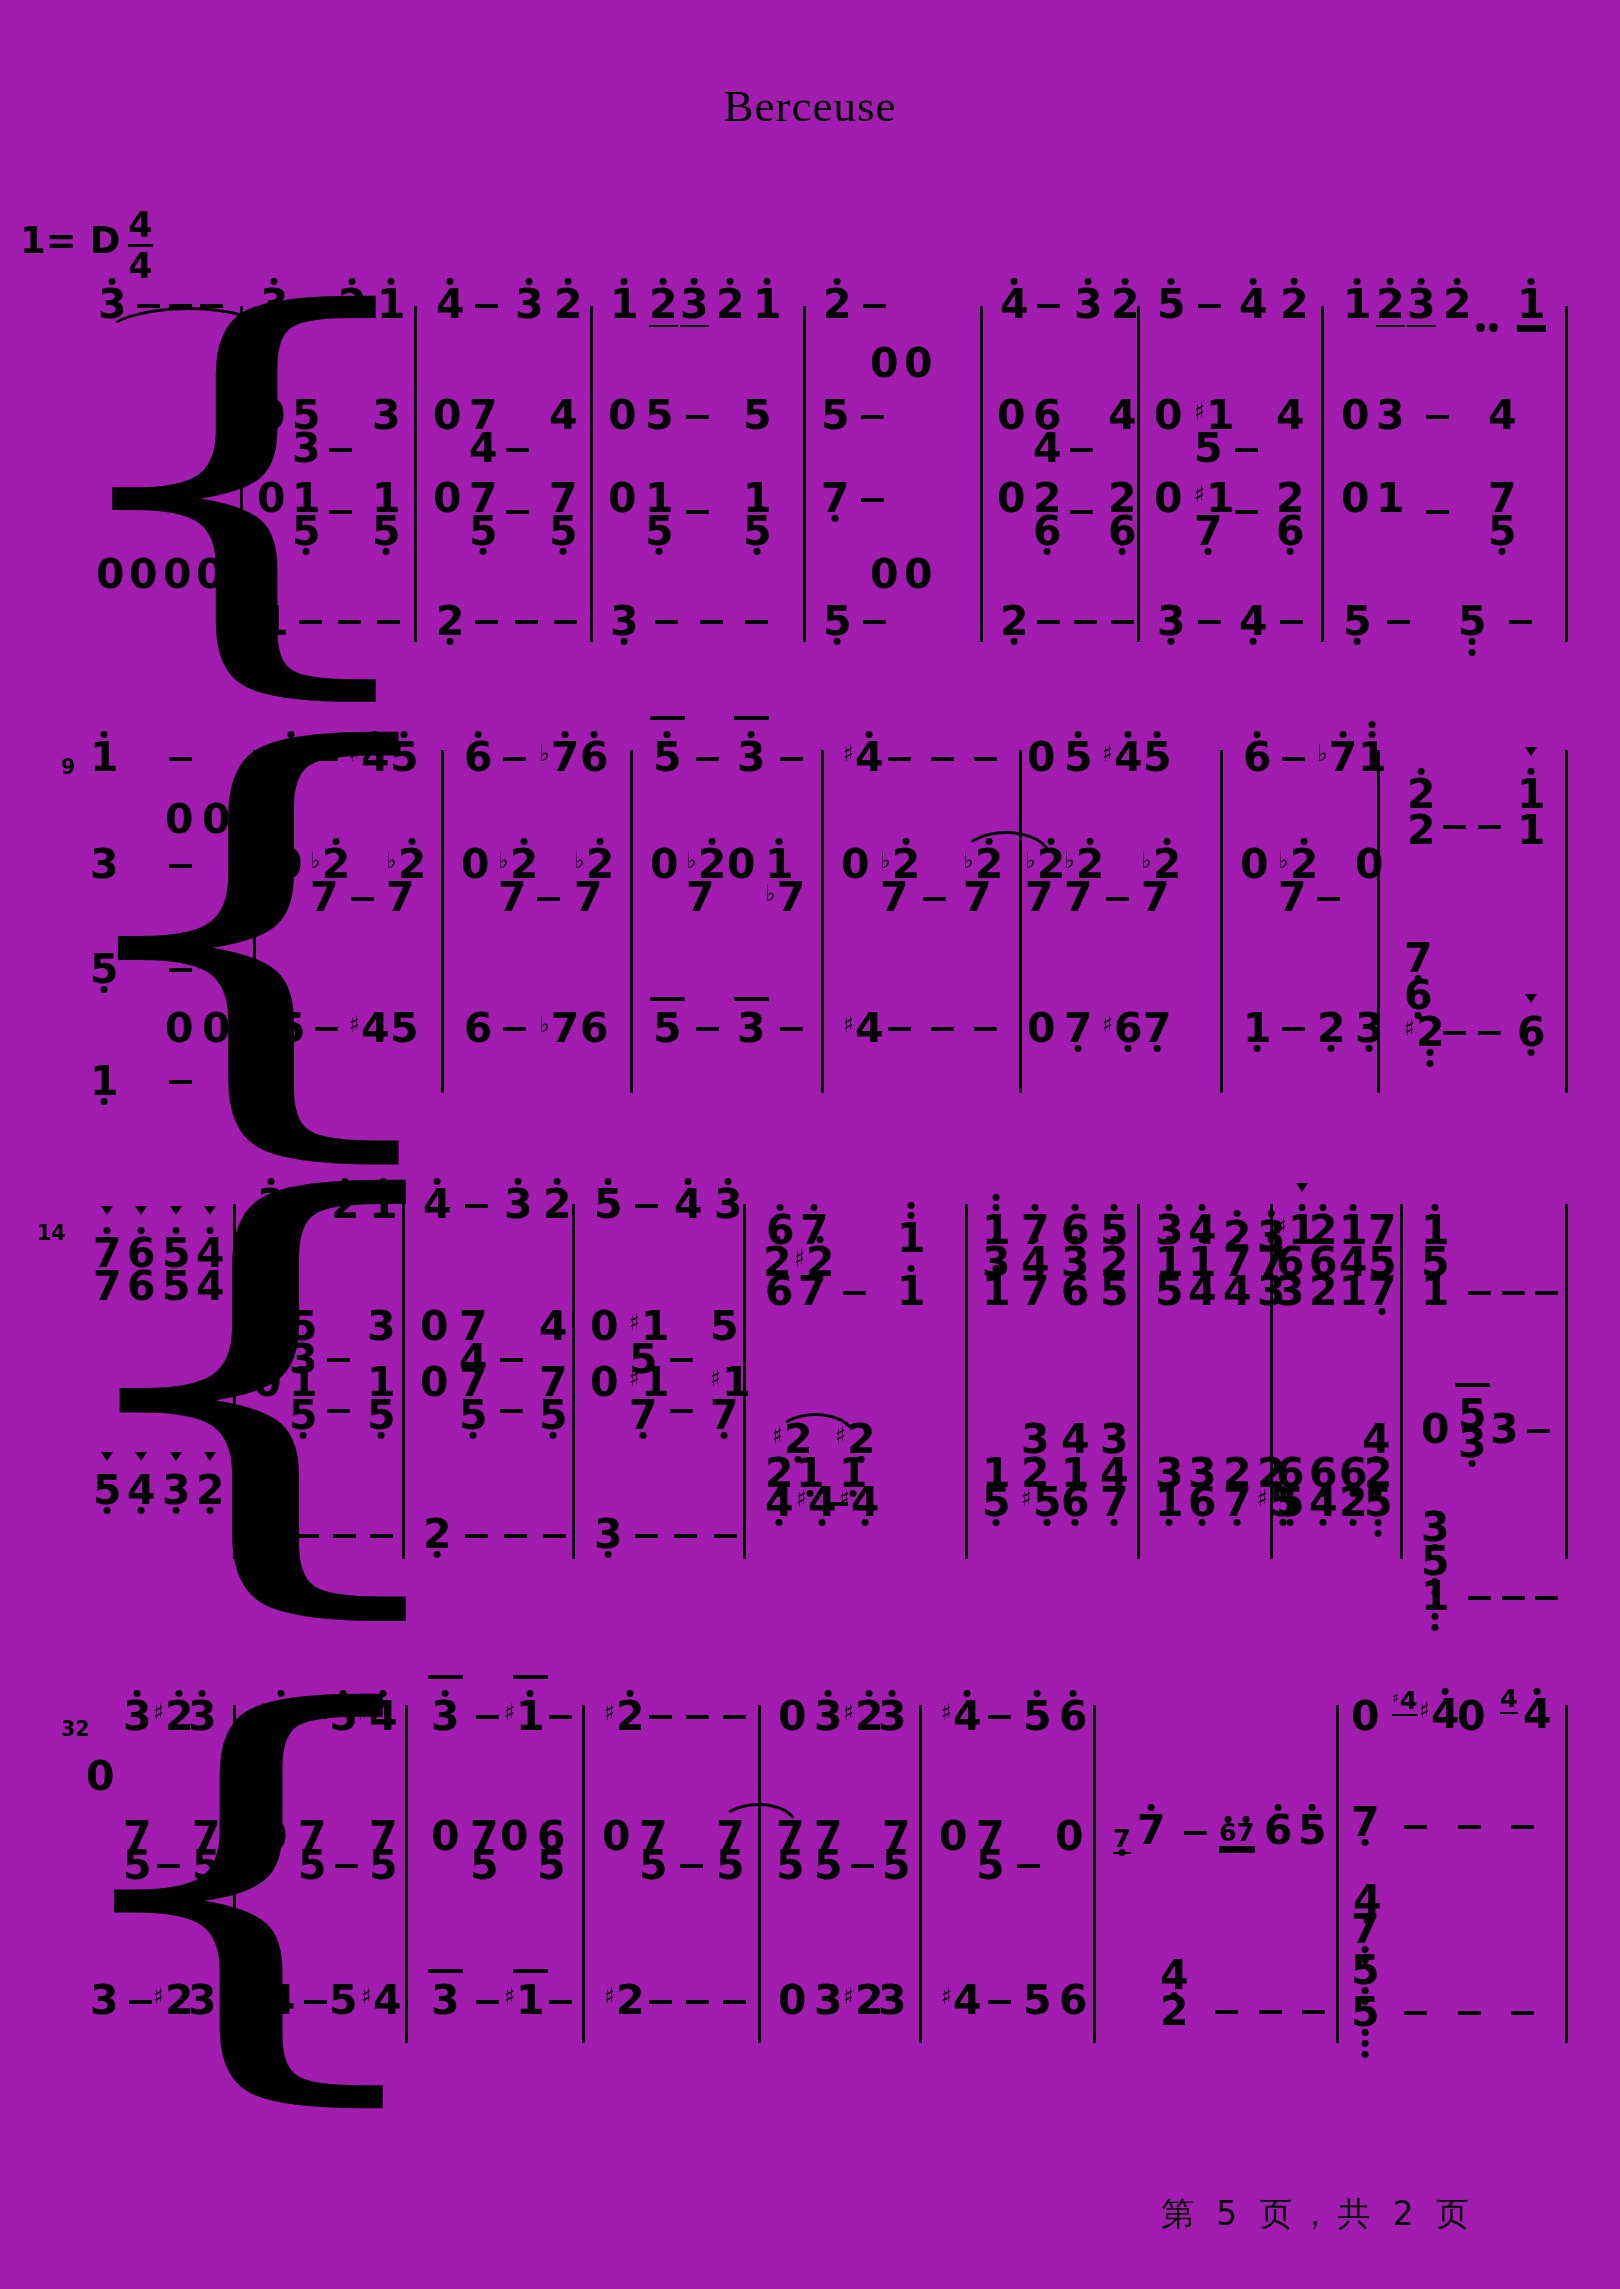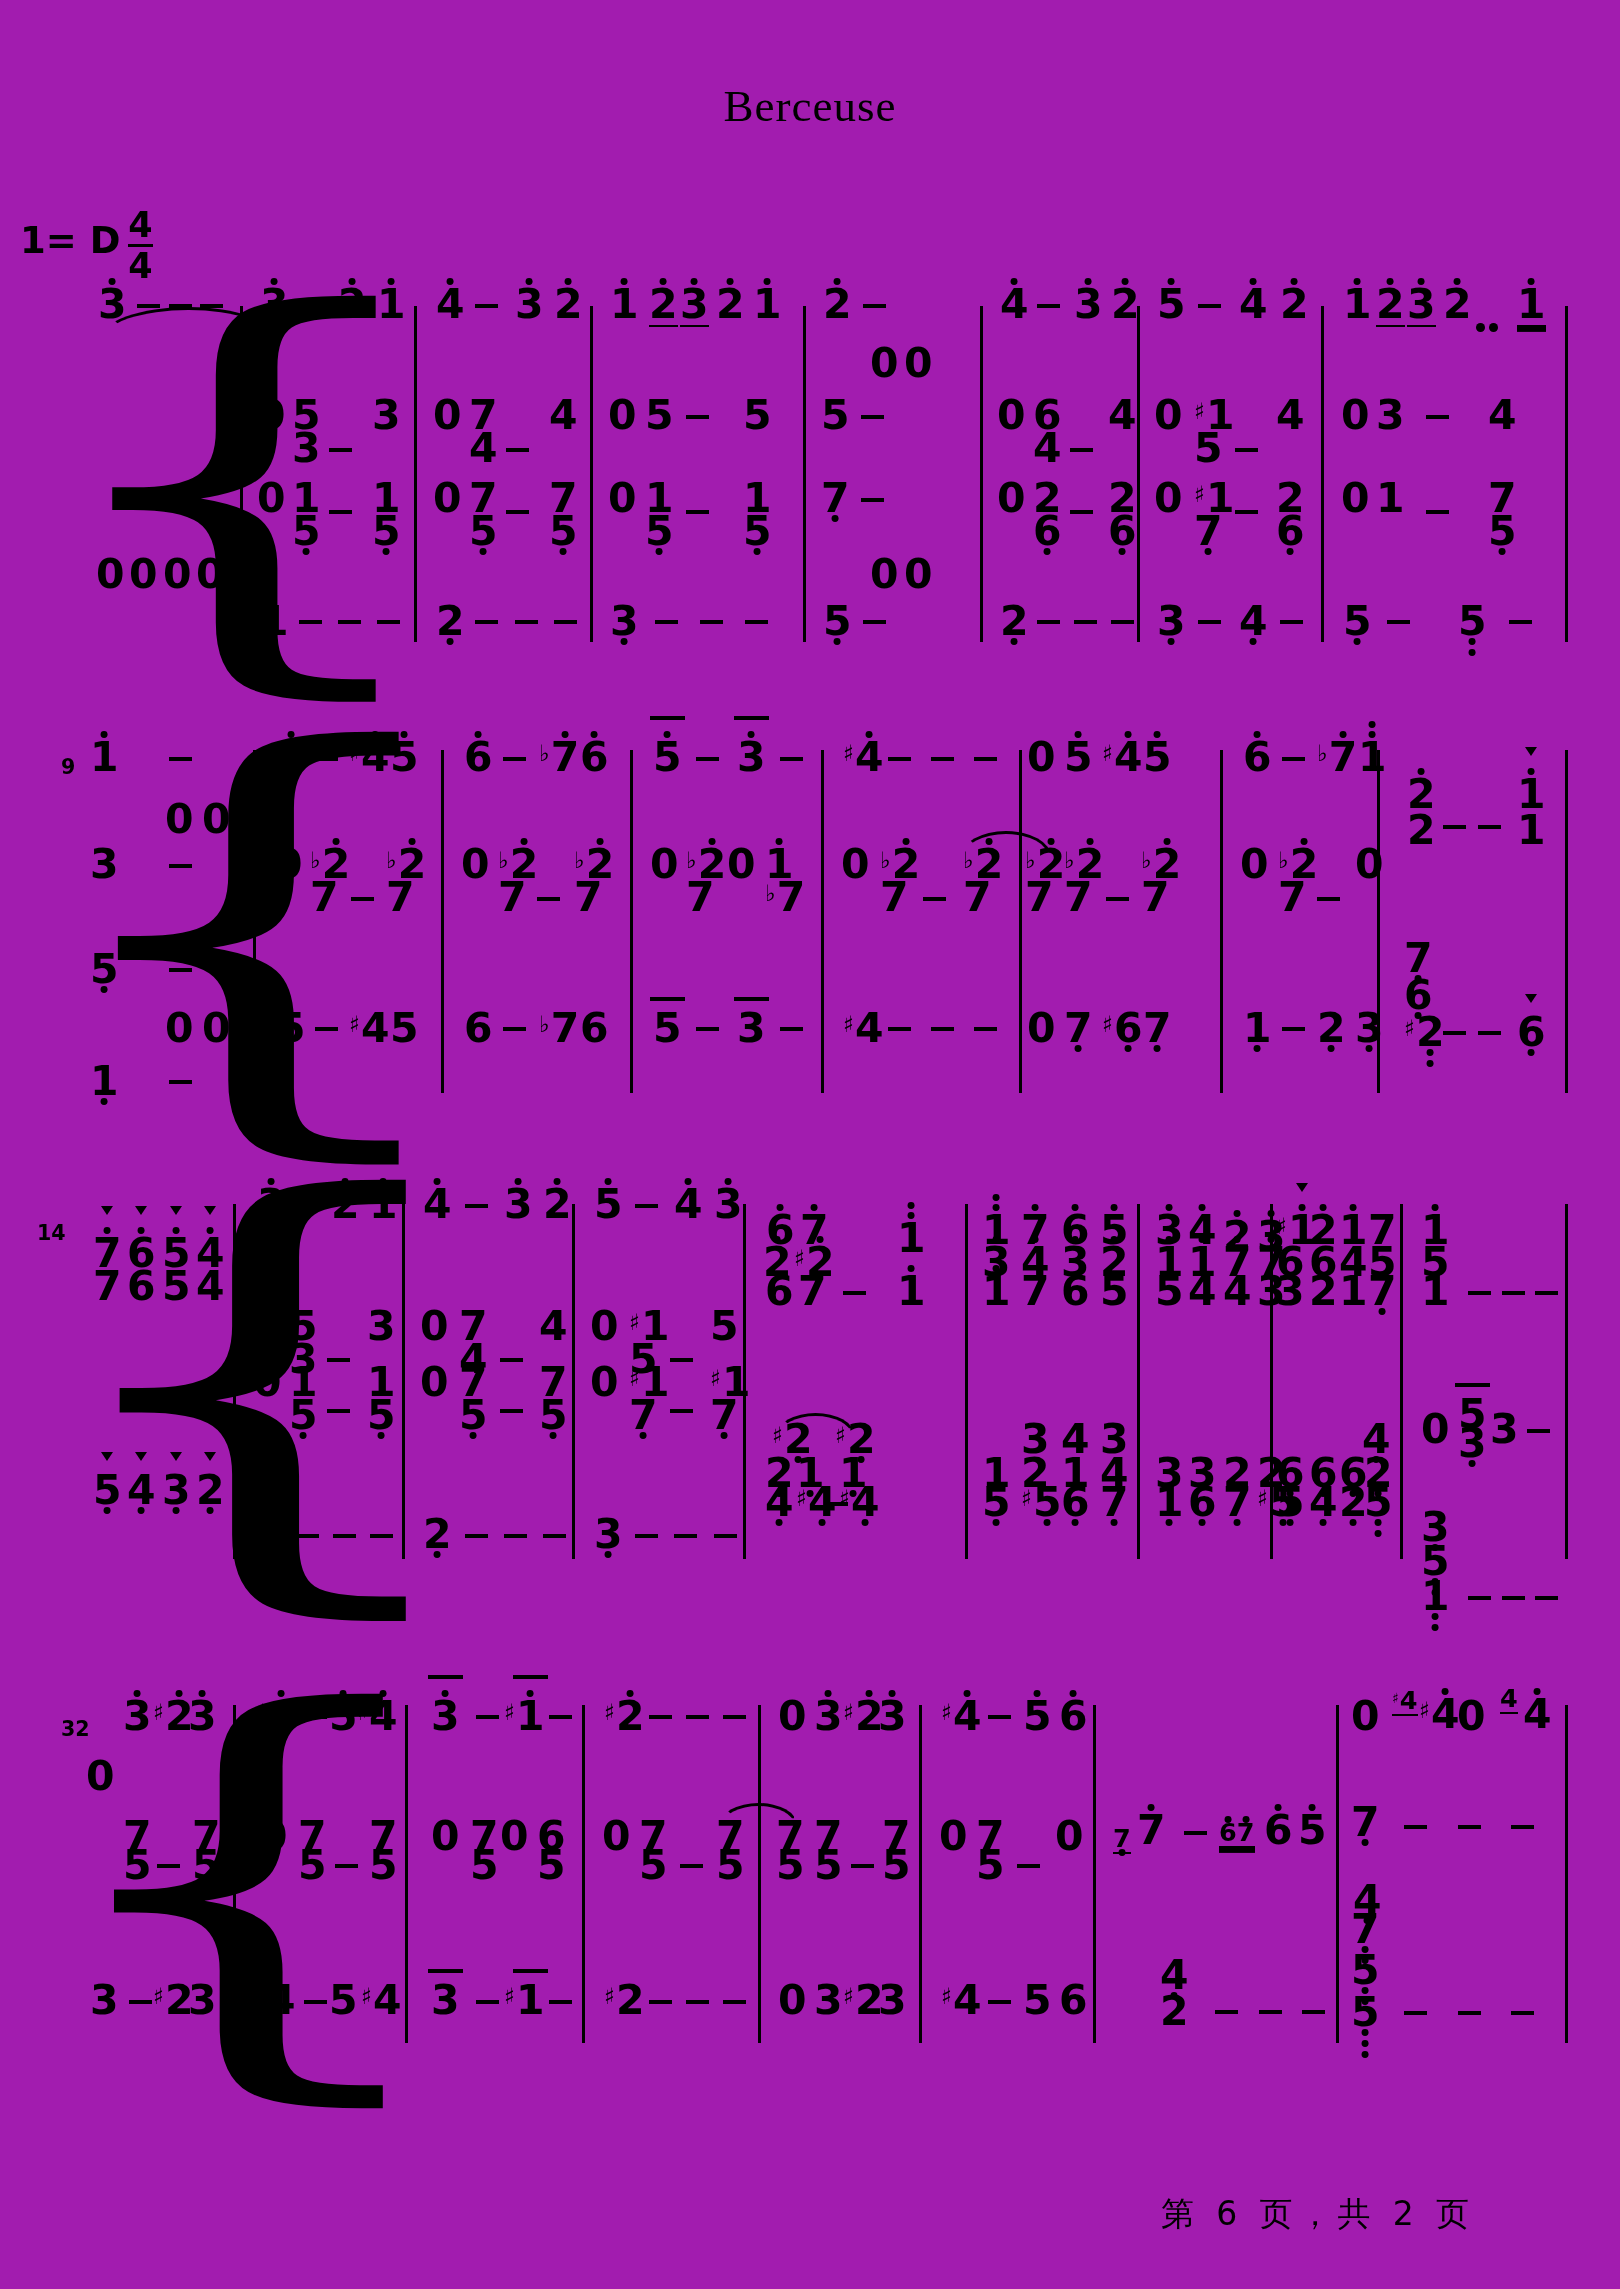--- a/index.html
+++ b/index.html
@@ -705,15 +705,15 @@
       <span class="dash" style="left: 1458px; top: 1825px;"></span>
       <span class="dash" style="left: 1511px; top: 1825px;"></span>
       <span class="nt" style="left: 1353px; top: 1880px;"><span class="sp"><span class="d0">4<span class="db" style="top: 37px;"></span></span></span></span>
       <span class="nt" style="left: 1351px; top: 1909px;"><span class="sp"><span class="d0">7<span class="db" style="top: 37px;"></span><span class="db" style="top: 48px;"></span></span></span></span>
       <span class="nt" style="left: 1351px; top: 1950px;"><span class="sp"><span class="d0">5<span class="db" style="top: 37px;"></span><span class="db" style="top: 48px;"></span></span></span></span>
       <span class="nt" style="left: 1351px; top: 1992px;"><span class="sp"><span class="d0">5<span class="db" style="top: 37px;"></span><span class="db" style="top: 48px;"></span><span class="db" style="top: 59px;"></span></span></span></span>
       <span class="dash" style="left: 1404px; top: 2011px;"></span>
       <span class="dash" style="left: 1458px; top: 2011px;"></span>
       <span class="dash" style="left: 1511px; top: 2011px;"></span>
     </div>
-  <div id="footer">第 6 页，共 2 页</div>
+  <div id="footer">第 5 页，共 2 页</div>
 </div>
 
 
 </body></html>

